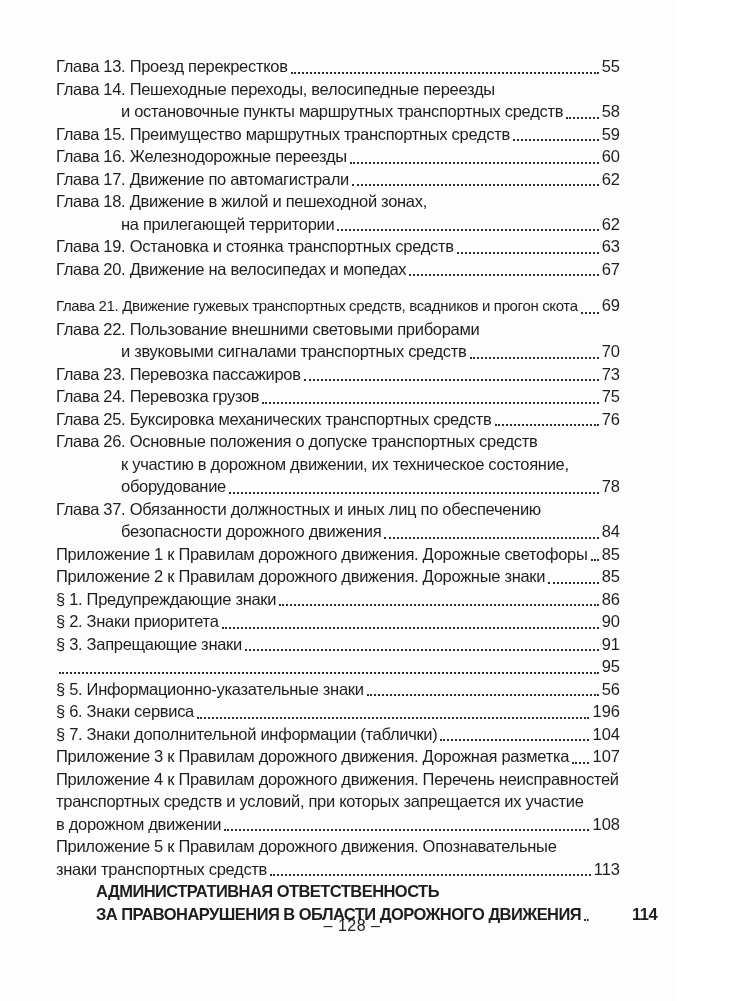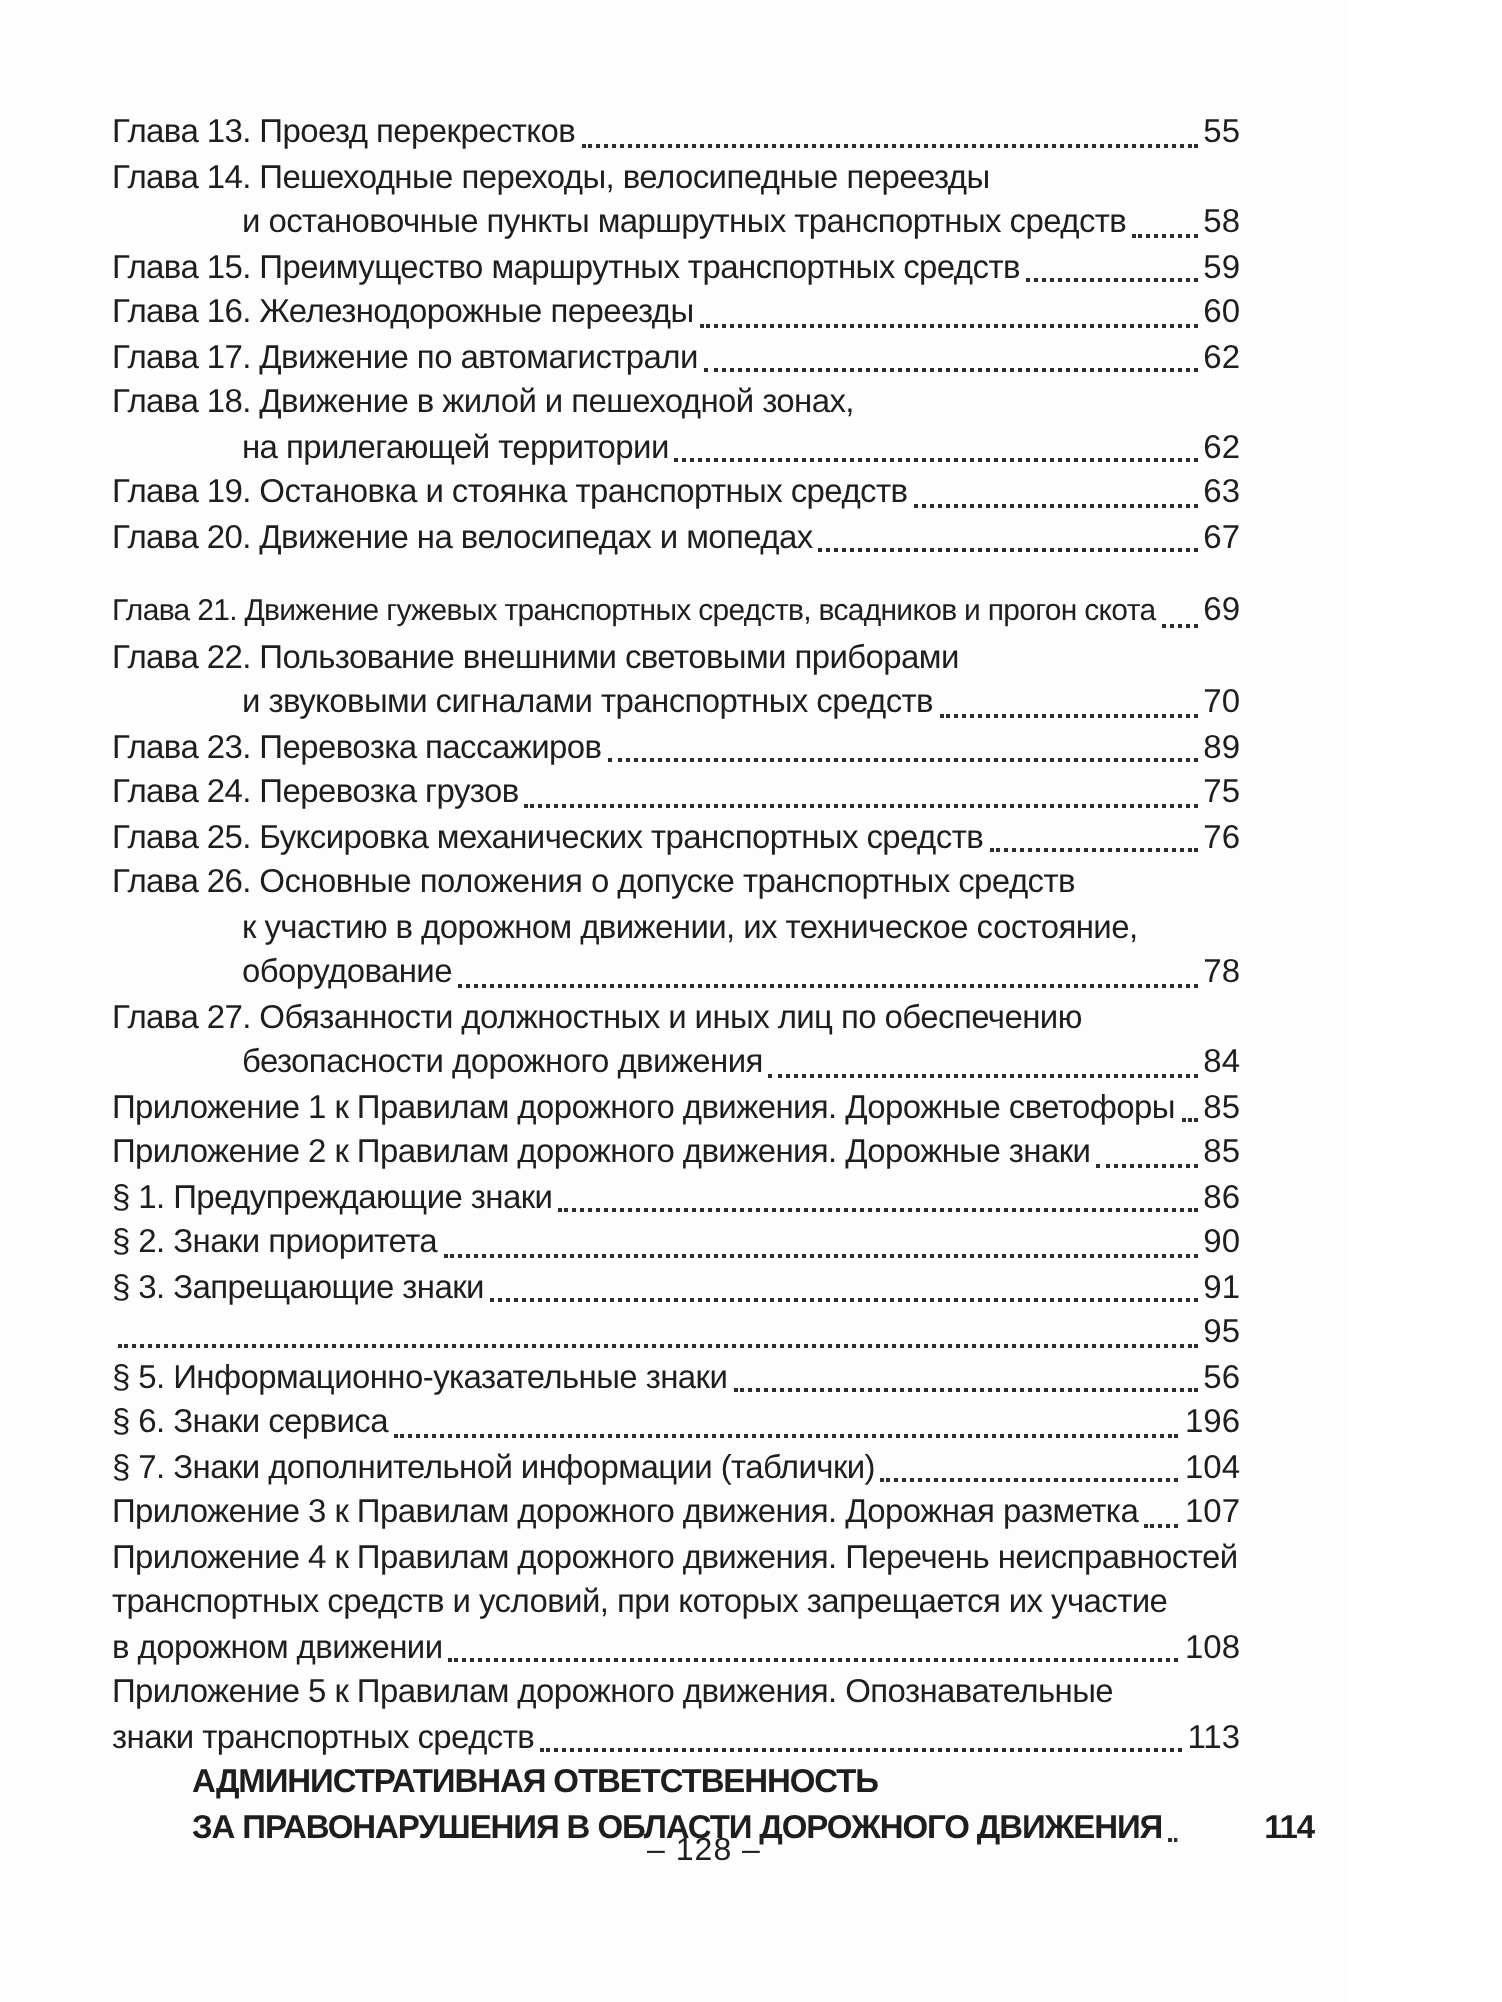--- a/index.html
+++ b/index.html
@@ -133,21 +133,21 @@
         <span class="t">Глава 22. Пользование внешними световыми приборами</span>
       </div>
       <div class="line ind">
         <span class="t">и звуковыми сигналами транспортных средств</span>
         <span class="leader" style="border-bottom-color: rgb(46, 46, 46);"></span>
         <span class="pg">70</span>
       </div>
       <div class="line">
         <span class="t">Глава 23. Перевозка пассажиров</span>
         <span class="leader" style="border-bottom-color: rgb(46, 46, 46);"></span>
-        <span class="pg">89</span>
+        <span class="pg">73</span>
       </div>
       <div class="line">
         <span class="t">Глава 24. Перевозка грузов</span>
         <span class="leader" style="border-bottom-color: rgb(46, 46, 46);"></span>
         <span class="pg">75</span>
       </div>
       <div class="line">
         <span class="t">Глава 25. Буксировка механических транспортных средств</span>
         <span class="leader" style="border-bottom-color: rgb(46, 46, 46);"></span>
         <span class="pg">76</span>
@@ -157,21 +157,21 @@
       </div>
       <div class="line ind">
         <span class="t">к участию в дорожном движении, их техническое состояние,</span>
       </div>
       <div class="line ind">
         <span class="t">оборудование</span>
         <span class="leader" style="border-bottom-color: rgb(46, 46, 46);"></span>
         <span class="pg">78</span>
       </div>
       <div class="line">
-        <span class="t">Глава 27. Обязанности должностных и иных лиц по обеспечению</span>
+        <span class="t">Глава 37. Обязанности должностных и иных лиц по обеспечению</span>
       </div>
       <div class="line ind">
         <span class="t">безопасности дорожного движения</span>
         <span class="leader" style="border-bottom-color: rgb(46, 46, 46);"></span>
         <span class="pg">84</span>
       </div>
       <div class="line">
         <span class="t">Приложение 1 к Правилам дорожного движения. Дорожные светофоры</span>
         <span class="leader" style="border-bottom-color: rgb(46, 46, 46);"></span>
         <span class="pg">85</span>

